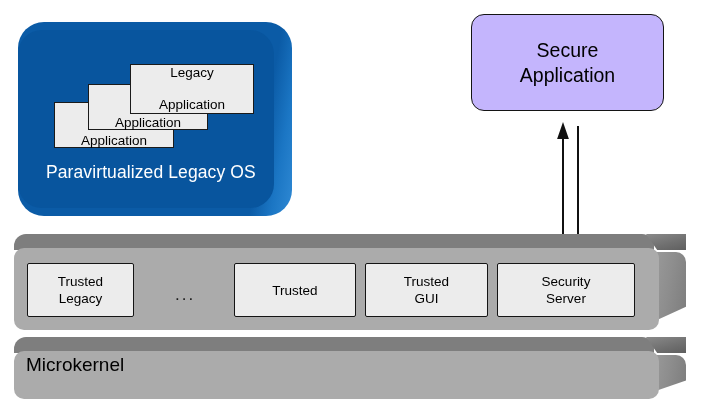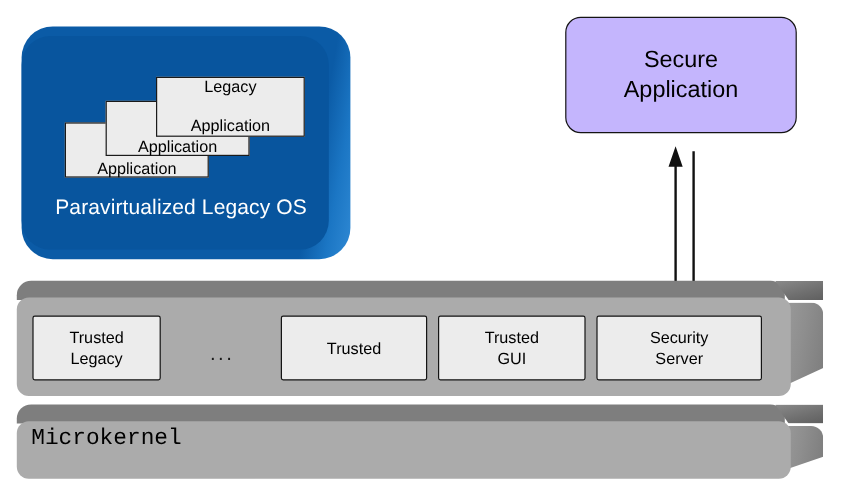--- a/index.html
+++ b/index.html
@@ -169,21 +169,20 @@
     left: 630px; top: 18px; width: 42px; height: 40px;
     clip-path: polygon(0 0, 100% 0, 100% 64%, 0 100%);
   }
   .kernel-label {
     position: absolute;
     left: 26px;
     top: 354px;
     color: #000000;
     font-size: 19px;
     white-space: nowrap;
-    font-family: Liberation Mono, monospace;
   }
 
   
   .svc-box {
     position: absolute;
     background: #ececec;
     border: 1.8px solid #141414;
     border-radius: 2px;
     box-sizing: border-box;
     display: flex;

